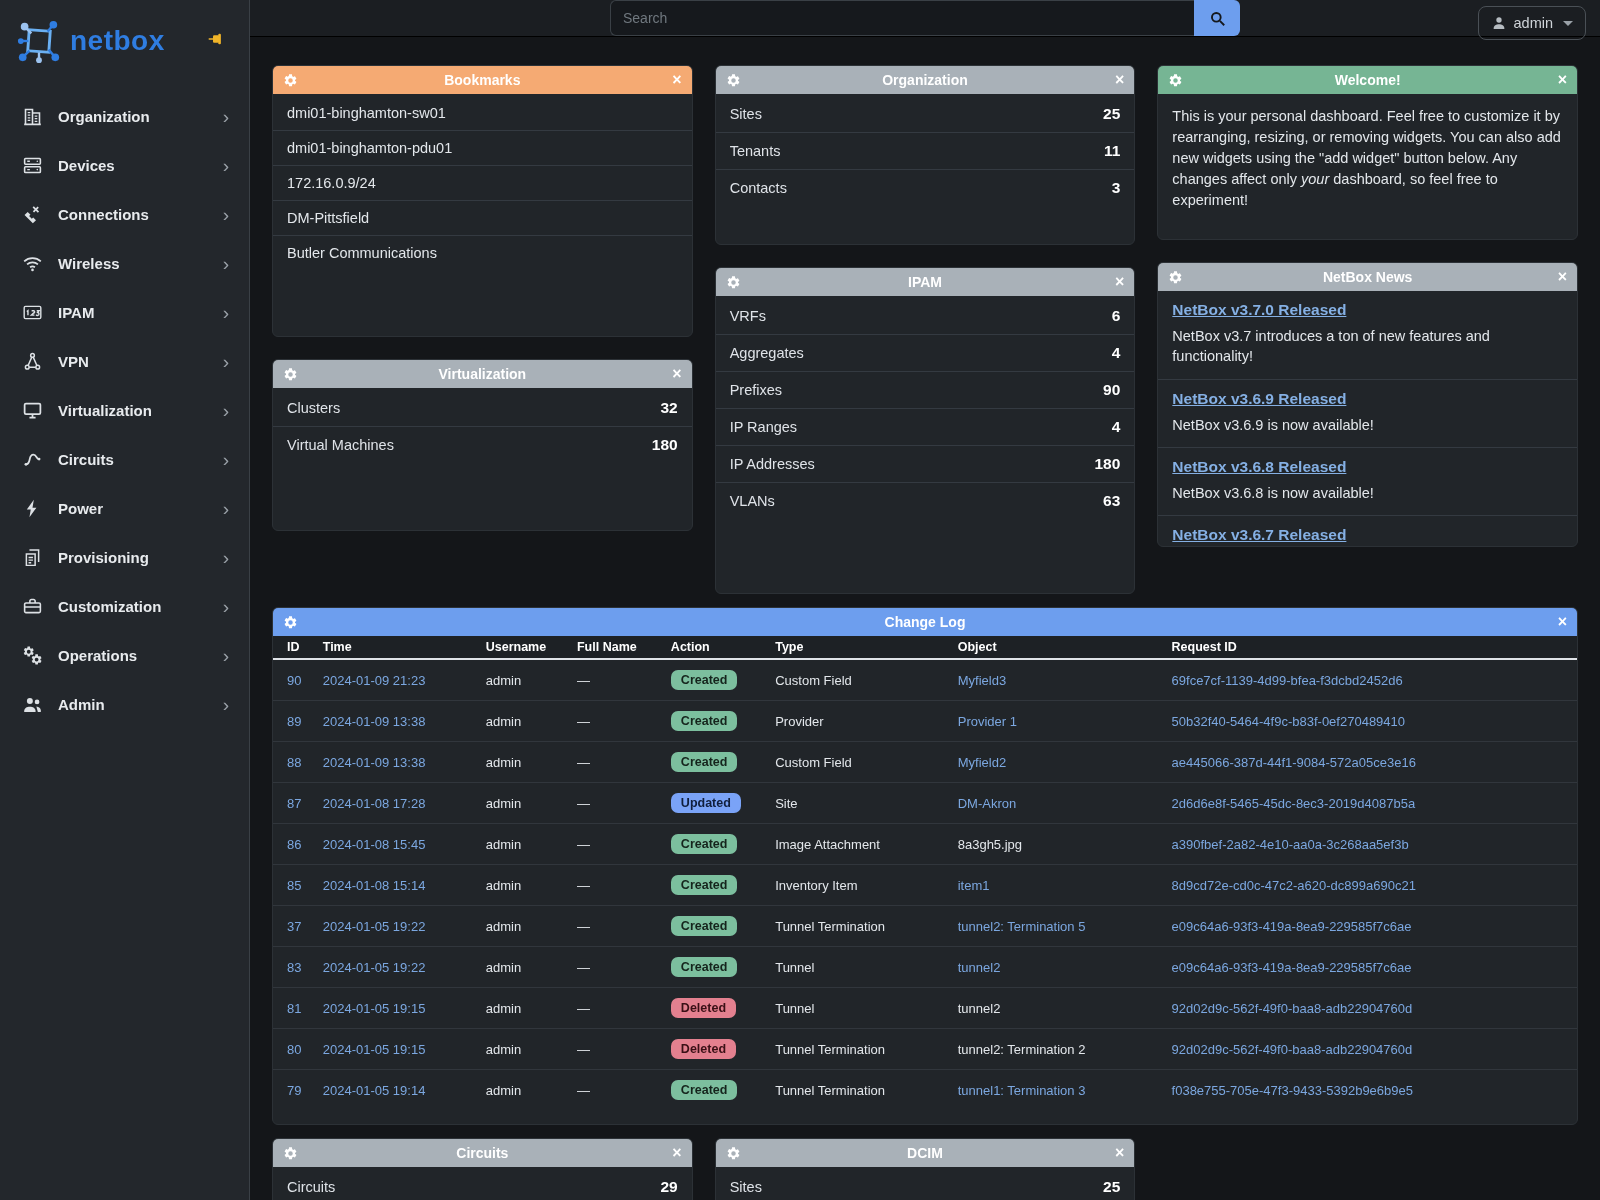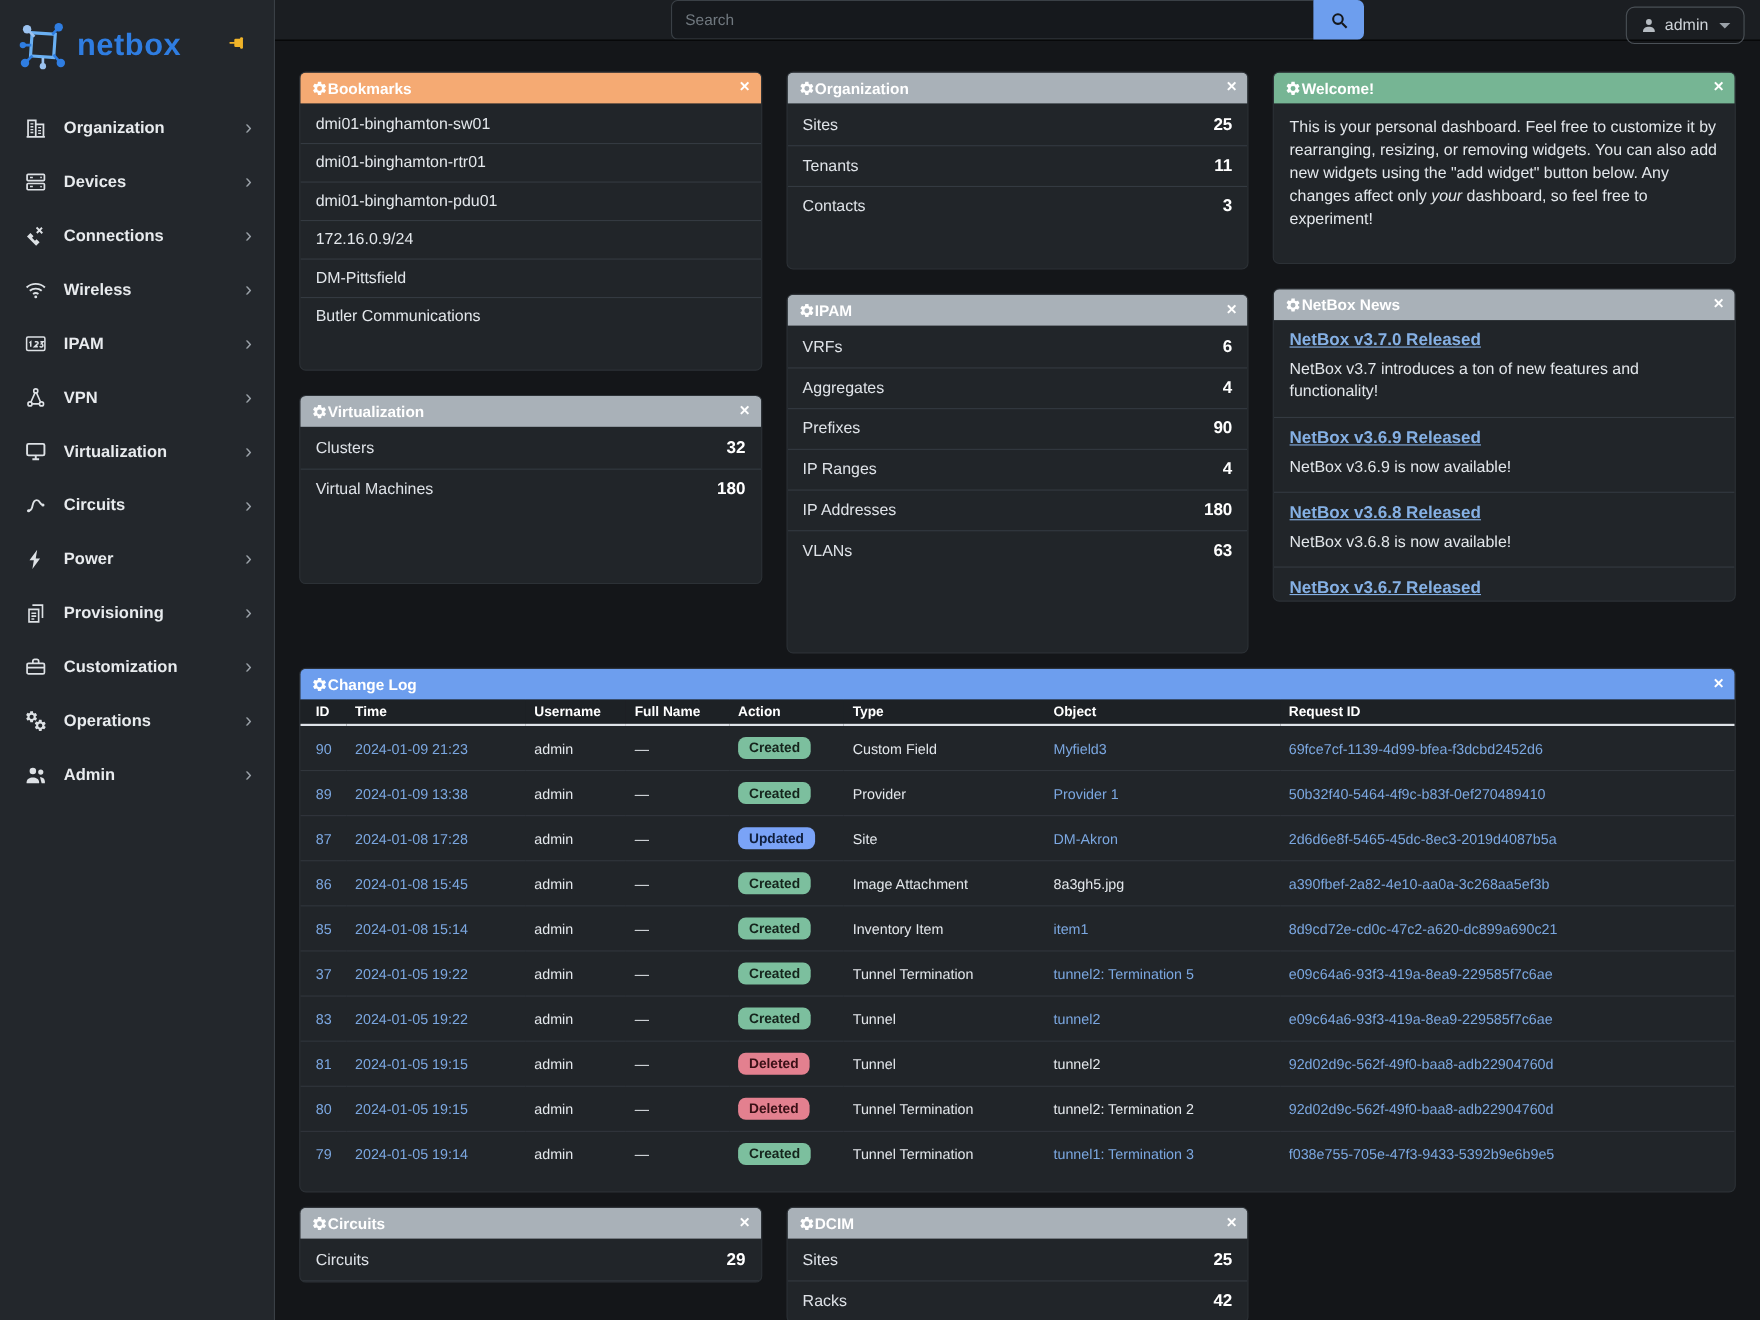--- a/index.html
+++ b/index.html
@@ -69,21 +69,21 @@
   .col-stack { display:flex; flex-direction:column; gap:22px; }
 
   
   .widget { background:var(--card_bg,#212529); border-radius:6px; overflow:hidden; border:1px solid #2c3136; }
   .widget-header {
     height:28px; display:flex; align-items:center; padding:0 10px;
     color:#fff; font-weight:bold; font-size:14px; cursor:move;
   }
   .widget-header .gear { width:15px; height:15px; color:#fff; cursor:pointer; flex:none; }
   .widget-header .gear svg { width:100%; height:100%; }
-  .widget-header .w-title { flex:1; text-align:left; }
+  .widget-header .w-title { flex:1; text-align:center; }
   .widget-header .w-close { color:#fff; font-size:16px; cursor:pointer; line-height:1; flex:none; width:15px; text-align:right; }
   .h-orange { background:var(--header_bookmarks,#f5aa73); }
   .h-gray { background:var(--header_default,#a9b1b8); }
   .h-green { background:var(--header_welcome,#76b594); }
   .h-blue { background:var(--header_changelog,#6d9eee); }
 
   
   .rows-body { padding:2px 0 0 0; }
   .stat-row {
     display:flex; justify-content:space-between; align-items:center;
@@ -342,21 +342,20 @@
                     <path fill="currentColor" d="M19.14 12.94c.04-.3.06-.61.06-.94s-.02-.64-.07-.94l2.03-1.58a.49.49 0 0 0 .12-.61l-1.92-3.32a.49.49 0 0 0-.59-.22l-2.39.96c-.5-.38-1.03-.7-1.62-.94l-.36-2.54A.48.48 0 0 0 13.92 2h-3.84c-.24 0-.43.17-.47.41l-.36 2.54c-.59.24-1.13.57-1.62.94l-2.39-.96a.49.49 0 0 0-.59.22L2.73 8.47c-.12.21-.08.47.12.61l2.03 1.58c-.05.3-.09.63-.09.94s.02.64.07.94l-2.03 1.58a.49.49 0 0 0-.12.61l1.92 3.32c.12.22.37.29.59.22l2.39-.96c.5.38 1.03.7 1.62.94l.36 2.54c.05.24.24.41.48.41h3.84c.24 0 .44-.17.47-.41l.36-2.54c.59-.24 1.13-.56 1.62-.94l2.39.96c.22.08.47 0 .59-.22l1.92-3.32a.49.49 0 0 0-.12-.61l-2.01-1.58zM12 15.6A3.6 3.6 0 1 1 12 8.4a3.6 3.6 0 0 1 0 7.2z"></path>
                   </svg>
               </span>
               <span class="w-title">Bookmarks</span>
               <span class="w-close">×</span>
             </div>
             <div class="rows-body body-bookmarks">
 
                 <div class="bm-row">dmi01-binghamton-sw01</div>
 
-                <div class="bm-row">dmi01-binghamton-rtr01</div>
 
                 <div class="bm-row">dmi01-binghamton-pdu01</div>
 
                 <div class="bm-row">172.16.0.9/24</div>
 
                 <div class="bm-row">DM-Pittsfield</div>
 
                 <div class="bm-row">Butler Communications</div>
               </div>
           </section>
@@ -563,20 +562,30 @@
                 <td class="c-first cell-link">89</td>
                 <td class="cell-link">2024-01-09 13:38</td>
                 <td class="cell-plain">admin</td>
                 <td class="cell-plain">—</td>
                 <td><span class="badge badge-created">Created</span></td>
                 <td class="cell-plain">Provider</td>
                 <td class="cell-link">Provider 1</td>
                 <td class="cell-link">50b32f40-5464-4f9c-b83f-0ef270489410</td>
               </tr>
 
+              <tr>
+                <td class="c-first cell-link">88</td>
+                <td class="cell-link">2024-01-09 13:38</td>
+                <td class="cell-plain">admin</td>
+                <td class="cell-plain">—</td>
+                <td><span class="badge badge-created">Created</span></td>
+                <td class="cell-plain">Custom Field</td>
+                <td class="cell-link">Myfield2</td>
+                <td class="cell-link">ae445066-387d-44f1-9084-572a05ce3e16</td>
+              </tr>
 
               <tr>
                 <td class="c-first cell-link">87</td>
                 <td class="cell-link">2024-01-08 17:28</td>
                 <td class="cell-plain">admin</td>
                 <td class="cell-plain">—</td>
                 <td><span class="badge badge-updated">Updated</span></td>
                 <td class="cell-plain">Site</td>
                 <td class="cell-link">DM-Akron</td>
                 <td class="cell-link">2d6d6e8f-5465-45dc-8ec3-2019d4087b5a</td>

